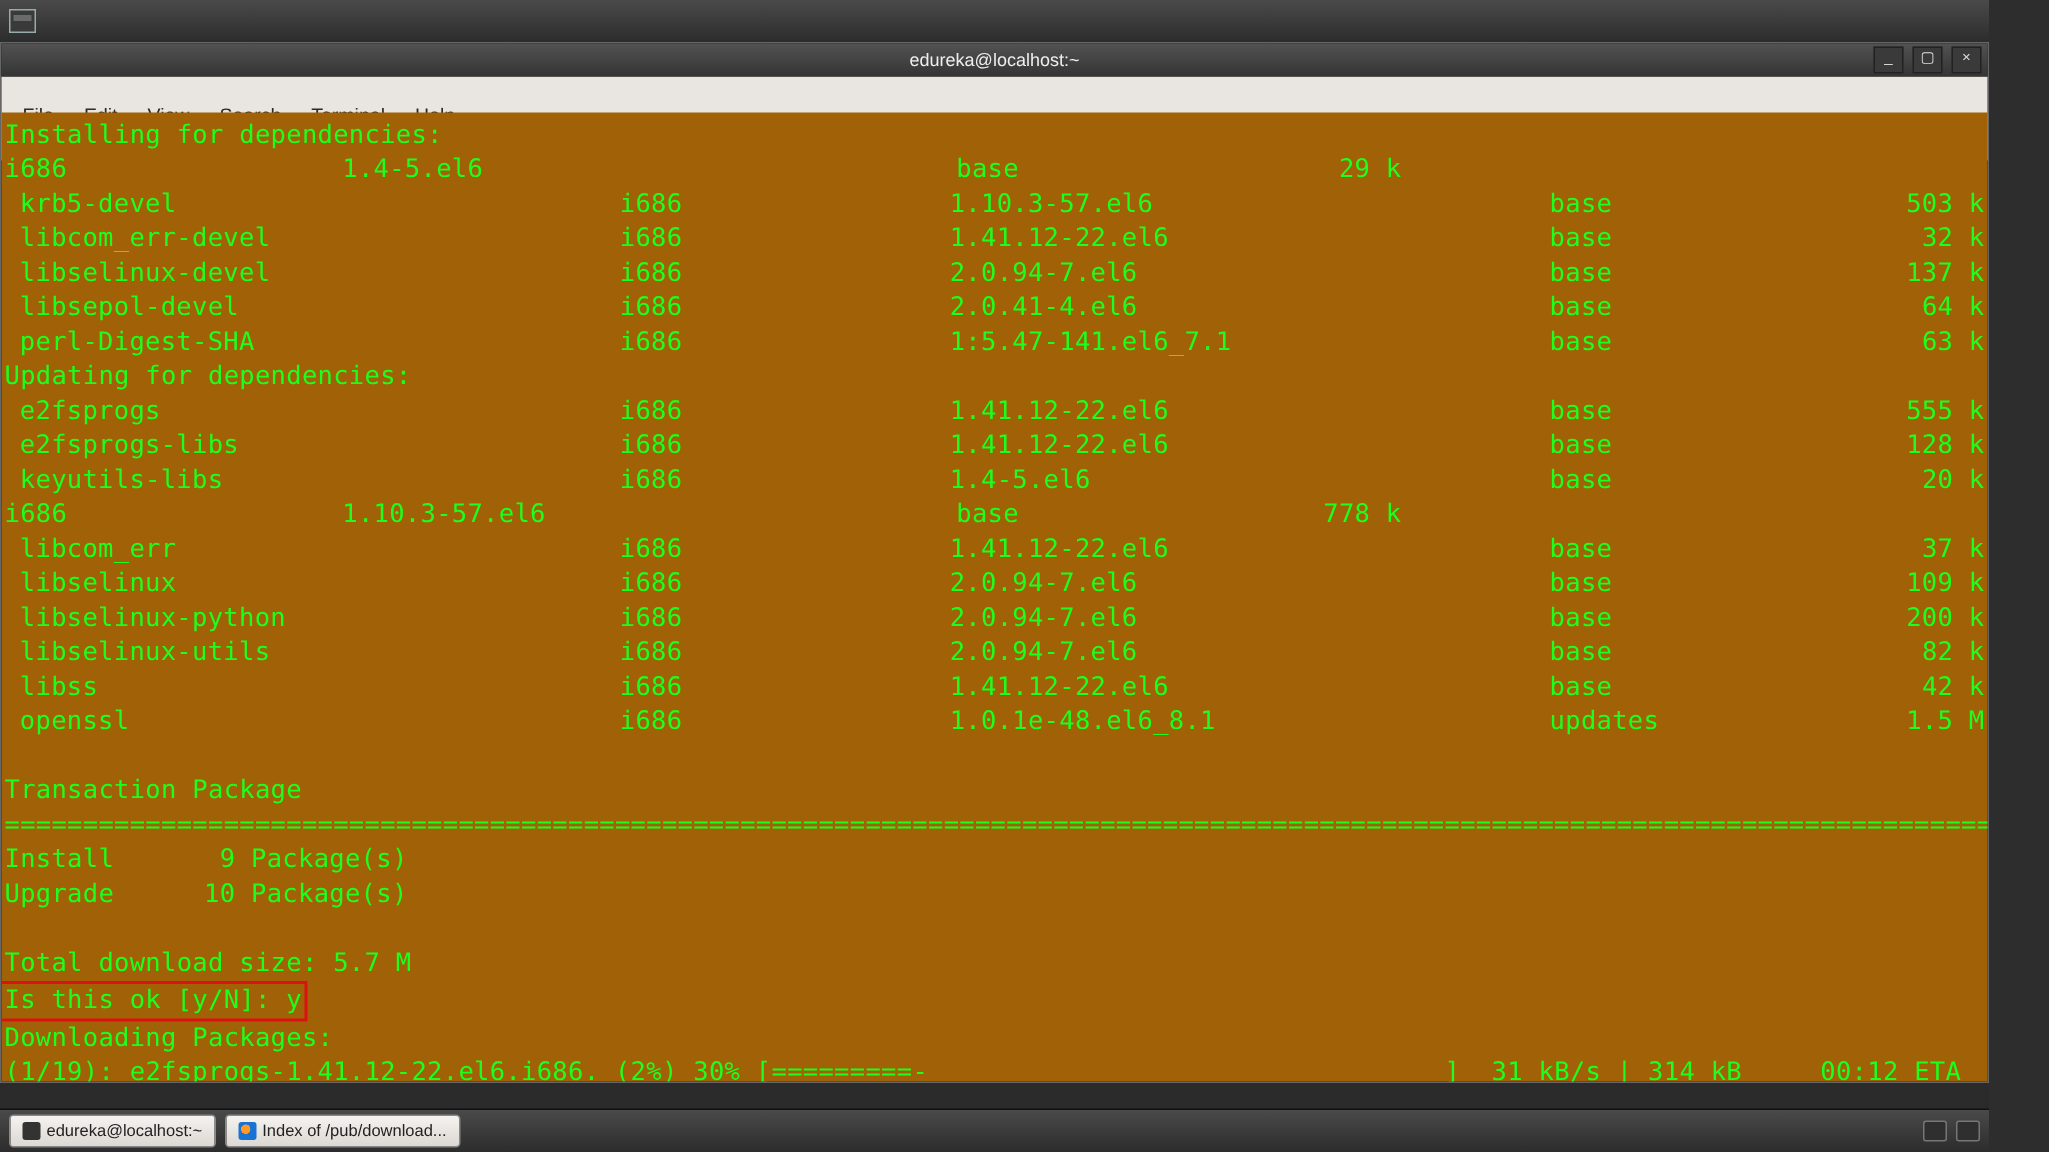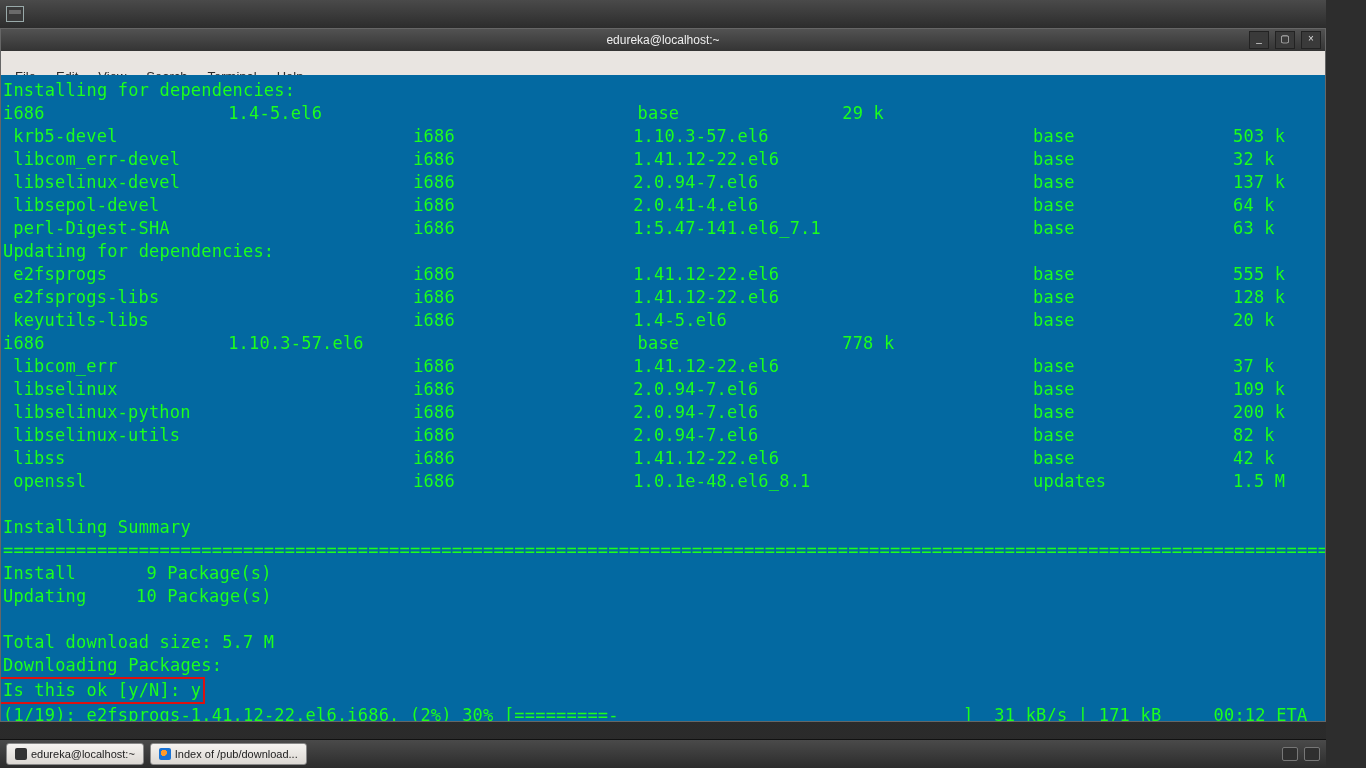--- a/index.html
+++ b/index.html
@@ -6,27 +6,27 @@
   .desktop{width:1326px;height:768px;position:relative;background:linear-gradient(180deg,#353535 0%,#2a2a2a 100%)}
   .top-panel{height:28px;background:linear-gradient(180deg,#4a4a4a 0%,#2c2c2c 100%);display:flex;align-items:center;padding:0 6px;border-bottom:1px solid #111}
   .top-panel .sys-icon{width:16px;height:14px;border:1px solid #9aa;margin-right:6px;background:#3a3a3a;position:relative}
   .top-panel .sys-icon::after{content:"";position:absolute;top:3px;left:2px;right:2px;height:4px;background:#6b6b6b}
   .window{position:absolute;top:28px;left:0;right:0;height:692px;background:#000;border:1px solid #666}
   .titlebar{height:22px;background:linear-gradient(180deg,#525252 0%,#343434 100%);display:flex;align-items:center;justify-content:center;color:#eee;font-size:12px;position:relative}
   .win-controls{position:absolute;right:4px;top:2px;display:flex;gap:6px}
   .wbtn{width:18px;height:16px;background:#3a3a3a;border:1px solid #222;color:#ddd;font-size:10px;line-height:14px;text-align:center;cursor:pointer}
   .menubar{height:24px;background:#e9e5e1;display:flex;align-items:flex-start;padding:16px 4px;font-size:13px;color:#2b2b2b;gap:0}
   .menubar span{padding:2px 10px;cursor:pointer}
-  .term{position:absolute;top:46px;left:0;right:0;bottom:0;background:#0369a1;padding:4px 2px 0 2px;font-family:"DejaVu Sans Mono","Liberation Mono",monospace;font-size:17px;line-height:23px;color:#1cff1c;overflow:hidden;letter-spacing:0.2px}
+  .term{position:absolute;top:46px;left:0;right:0;bottom:0;background:#a16207;padding:4px 2px 0 2px;font-family:"DejaVu Sans Mono","Liberation Mono",monospace;font-size:17px;line-height:23px;color:#1cff1c;overflow:hidden;letter-spacing:0.2px}
   .row{display:flex;white-space:pre}
   .c-name{width:40ch;padding-left:1ch}
   .c-arch{width:22ch}
   .c-ver{width:40ch}
   .c-repo{width:20ch}
-  .c-size{width:9ch;text-align:left}
+  .c-size{width:9ch;text-align:right}
   .hdr{padding-left:0}
   .hl{border:2px solid #d11;display:inline-block;padding:0 2px;margin-left:-4px}
   .sep{color:#1cff1c}
   .bottom-panel{position:absolute;left:0;right:0;bottom:0;height:28px;background:linear-gradient(180deg,#4a4a4a 0%,#2c2c2c 100%);border-top:1px solid #111;display:flex;align-items:center;padding:0 6px;gap:6px}
   .task-btn{height:20px;background:linear-gradient(180deg,#f5f3f0 0%,#dcd8d3 100%);border:1px solid #888;border-radius:3px;font-size:11px;color:#222;display:flex;align-items:center;padding:0 8px;gap:4px;cursor:pointer}
   .task-btn .ticon{width:12px;height:12px;background:#333;border-radius:2px}
   .task-btn .ff{background:radial-gradient(circle at 40% 40%,#ff9a2a 30%,#1973d4 32%)}
   .tray{margin-left:auto;display:flex;gap:6px;align-items:center}
   .tray-icn{width:14px;height:12px;border:1px solid #777;background:#2f2f2f;border-radius:2px}
 </style>
@@ -73,30 +73,30 @@
           <div class="row"><span class="c-name">keyutils-libs</span><span class="c-arch">i686</span><span class="c-ver">1.4-5.el6</span><span class="c-repo">base</span><span class="c-size">20 k</span></div>
           <div class="row"><span class="c-arch">i686</span><span class="c-ver">1.10.3-57.el6</span><span class="c-repo">base</span><span class="c-size">778 k</span></div>
           <div class="row"><span class="c-name">libcom_err</span><span class="c-arch">i686</span><span class="c-ver">1.41.12-22.el6</span><span class="c-repo">base</span><span class="c-size">37 k</span></div>
           <div class="row"><span class="c-name">libselinux</span><span class="c-arch">i686</span><span class="c-ver">2.0.94-7.el6</span><span class="c-repo">base</span><span class="c-size">109 k</span></div>
           <div class="row"><span class="c-name">libselinux-python</span><span class="c-arch">i686</span><span class="c-ver">2.0.94-7.el6</span><span class="c-repo">base</span><span class="c-size">200 k</span></div>
           <div class="row"><span class="c-name">libselinux-utils</span><span class="c-arch">i686</span><span class="c-ver">2.0.94-7.el6</span><span class="c-repo">base</span><span class="c-size">82 k</span></div>
           <div class="row"><span class="c-name">libss</span><span class="c-arch">i686</span><span class="c-ver">1.41.12-22.el6</span><span class="c-repo">base</span><span class="c-size">42 k</span></div>
           <div class="row"><span class="c-name">openssl</span><span class="c-arch">i686</span><span class="c-ver">1.0.1e-48.el6_8.1</span><span class="c-repo">updates</span><span class="c-size">1.5 M</span></div>
         </div>
       <div>&nbsp;</div>
-      <div>Installing Summary</div>
+      <div>Transaction Package</div>
       <div class="sep" id="sep1">=====================================================================================================================================</div>
       <div class="row"><span style="width:13ch">Install</span><span> 9 Package(s)</span></div>
-      <div class="row"><span style="width:13ch">Updating</span><span>10 Package(s)</span></div>
+      <div class="row"><span style="width:13ch">Upgrade</span><span>10 Package(s)</span></div>
       <div>&nbsp;</div>
       <div>Total download size: 5.7 M</div>
+      <div><span class="hl"><span>Is this ok [y/N]: </span><span>y</span></span></div>
       <div>Downloading Packages:</div>
-      <div><span class="hl"><span>Is this ok [y/N]: </span><span>y</span></span></div>
       <div class="row">
-        <span>(1/19): </span><span>e2fsprogs-1.41.12-22.el6.i686.</span><span> </span><span>(2%)</span><span> </span><span>30%</span><span> [</span><span id="bar">=========-</span><span>                                 </span><span>] </span><span> 31 kB/s</span><span> | </span><span>171 kB</span><span>     </span><span>00:12 ETA</span>
+        <span>(1/19): </span><span>e2fsprogs-1.41.12-22.el6.i686.</span><span> </span><span>(2%)</span><span> </span><span>30%</span><span> [</span><span id="bar">=========-</span><span>                                 </span><span>] </span><span> 31 kB/s</span><span> | </span><span>314 kB</span><span>     </span><span>00:12 ETA</span>
       </div>
     </div>
   </div>
 
   <div class="bottom-panel">
     <div class="task-btn">
         <span class="ticon"></span>
         <span>edureka@localhost:~</span>
       </div>
     <div class="task-btn">

